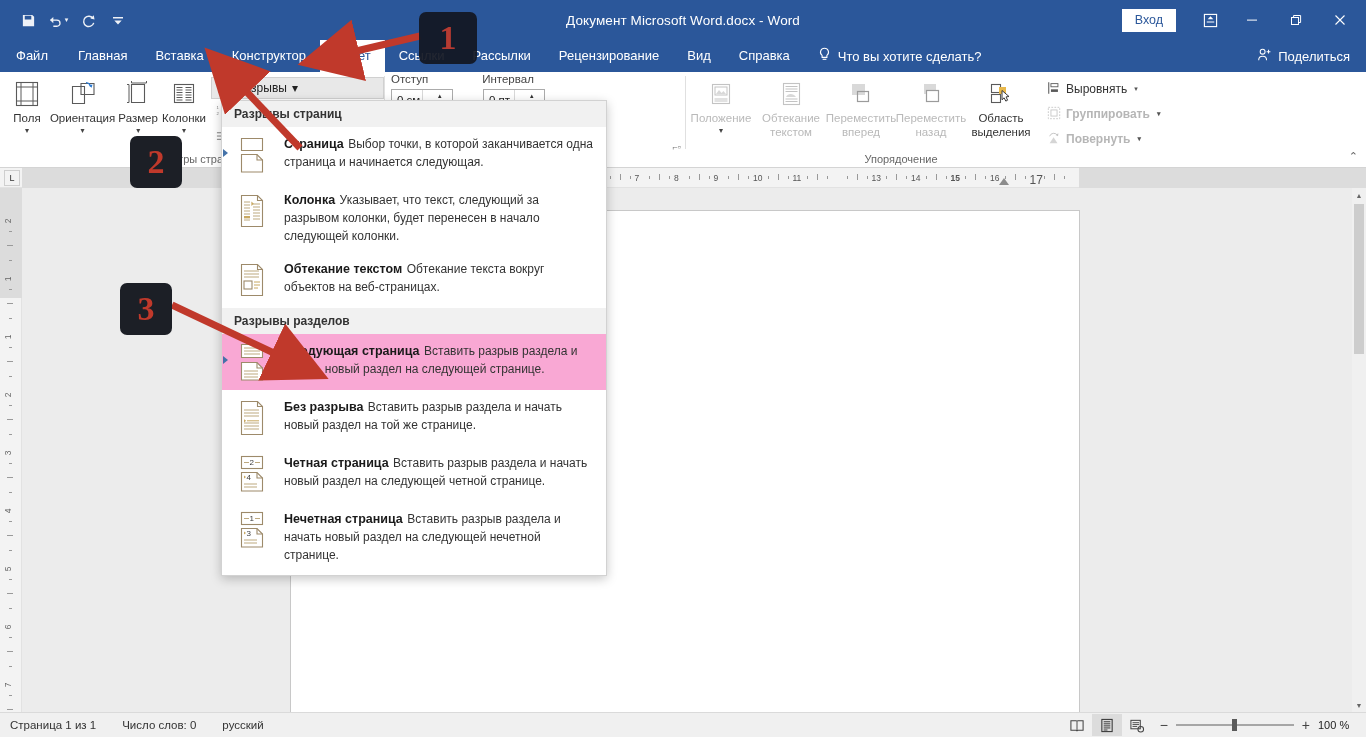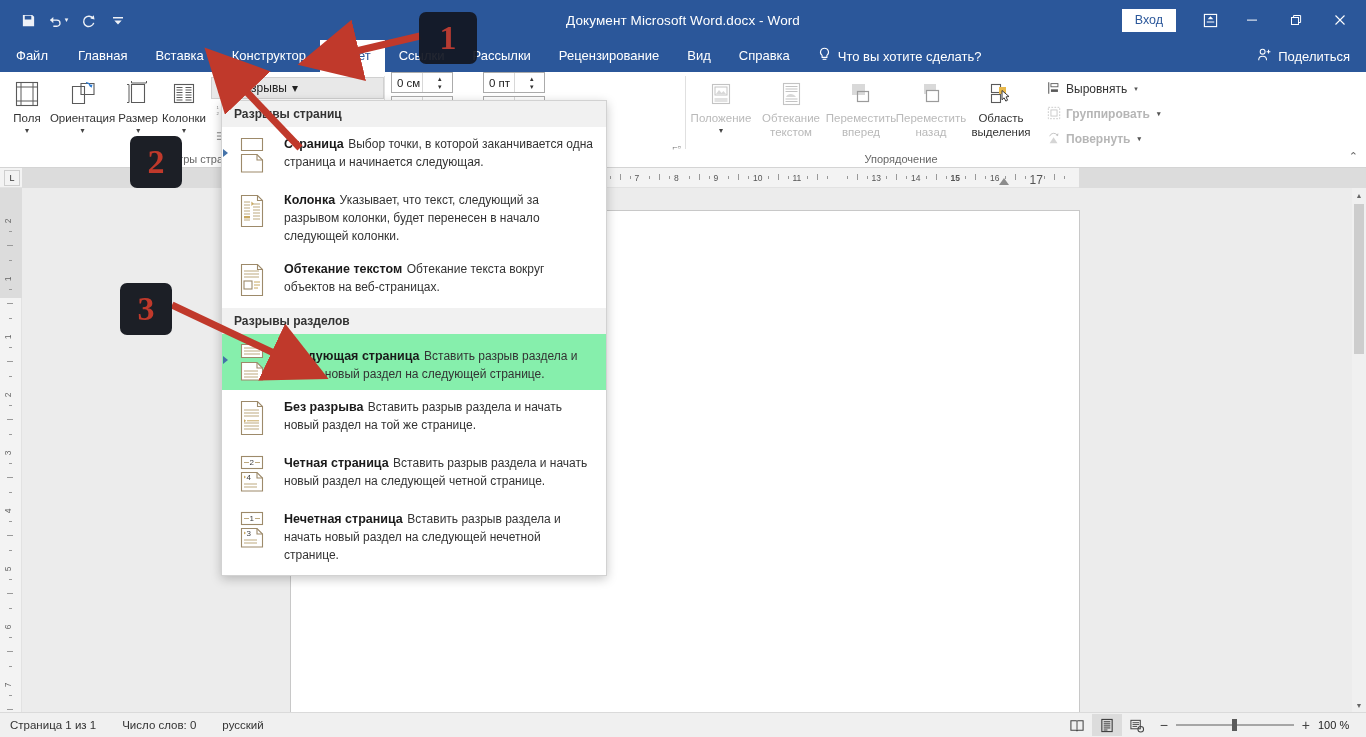--- a/index.html
+++ b/index.html
@@ -132,21 +132,21 @@
     position:absolute; left: 221px; top: 100px; width: 386px;
     background:#ffffff; border:1px solid #d2d2d2;
     box-shadow: 0 3px 10px rgba(0,0,0,.22); z-index: 50; padding-bottom: 4px;
   }
   .menu-head {
     font-size:12px; color:#333; background:#f1f1f1; padding: 6px 0 6px 12px; font-weight:bold;
   }
   .menu-item {
     display:flex; gap:10px; padding: 7px 10px 8px 8px; position:relative;
   }
-  .menu-item.sel { background:#86efac;align-items:flex-end; }
+  .menu-item.sel { background:#f9a8d4; }
   .menu-item .bullet {
     position:absolute; left:1px; top:22px; width:0;height:0;
     border-left:5px solid #4472a8; border-top:4px solid transparent; border-bottom:4px solid transparent;
   }
   .menu-ic { width:44px; min-width:44px; display:flex; align-items:flex-start; justify-content:center; padding-top:1px;}
   .menu-txt { flex:1; }
   .menu-title { font-size:12.5px; color:#1a1a1a; font-weight:bold; margin-bottom:1px; }
   .menu-desc { font-size:12px; color:#333; line-height:15px; }
 
   
@@ -350,20 +350,24 @@
         </div>
       </div>
     </div>
     <div class="rgroup-label">Параметры страницы</div>
     <div class="dlg-launcher">⌐▫</div>
   </div>
 
   <div class="rgroup-sep"></div>
 
   <div class="rgroup" style="width:300px;">
+    <div class="hdr-row">
+      <span>Отступ</span>
+      <span>Интервал</span>
+    </div>
     <div style="display:flex;gap:30px;padding-left:6px;">
       <div style="display:flex;flex-direction:column;">
         <div class="spin-row">
           <div class="spin">
             <span>0 см</span>
             <span class="arrows">
                 <i>▴</i>
                 <i>▾</i>
               </span>
           </div>

